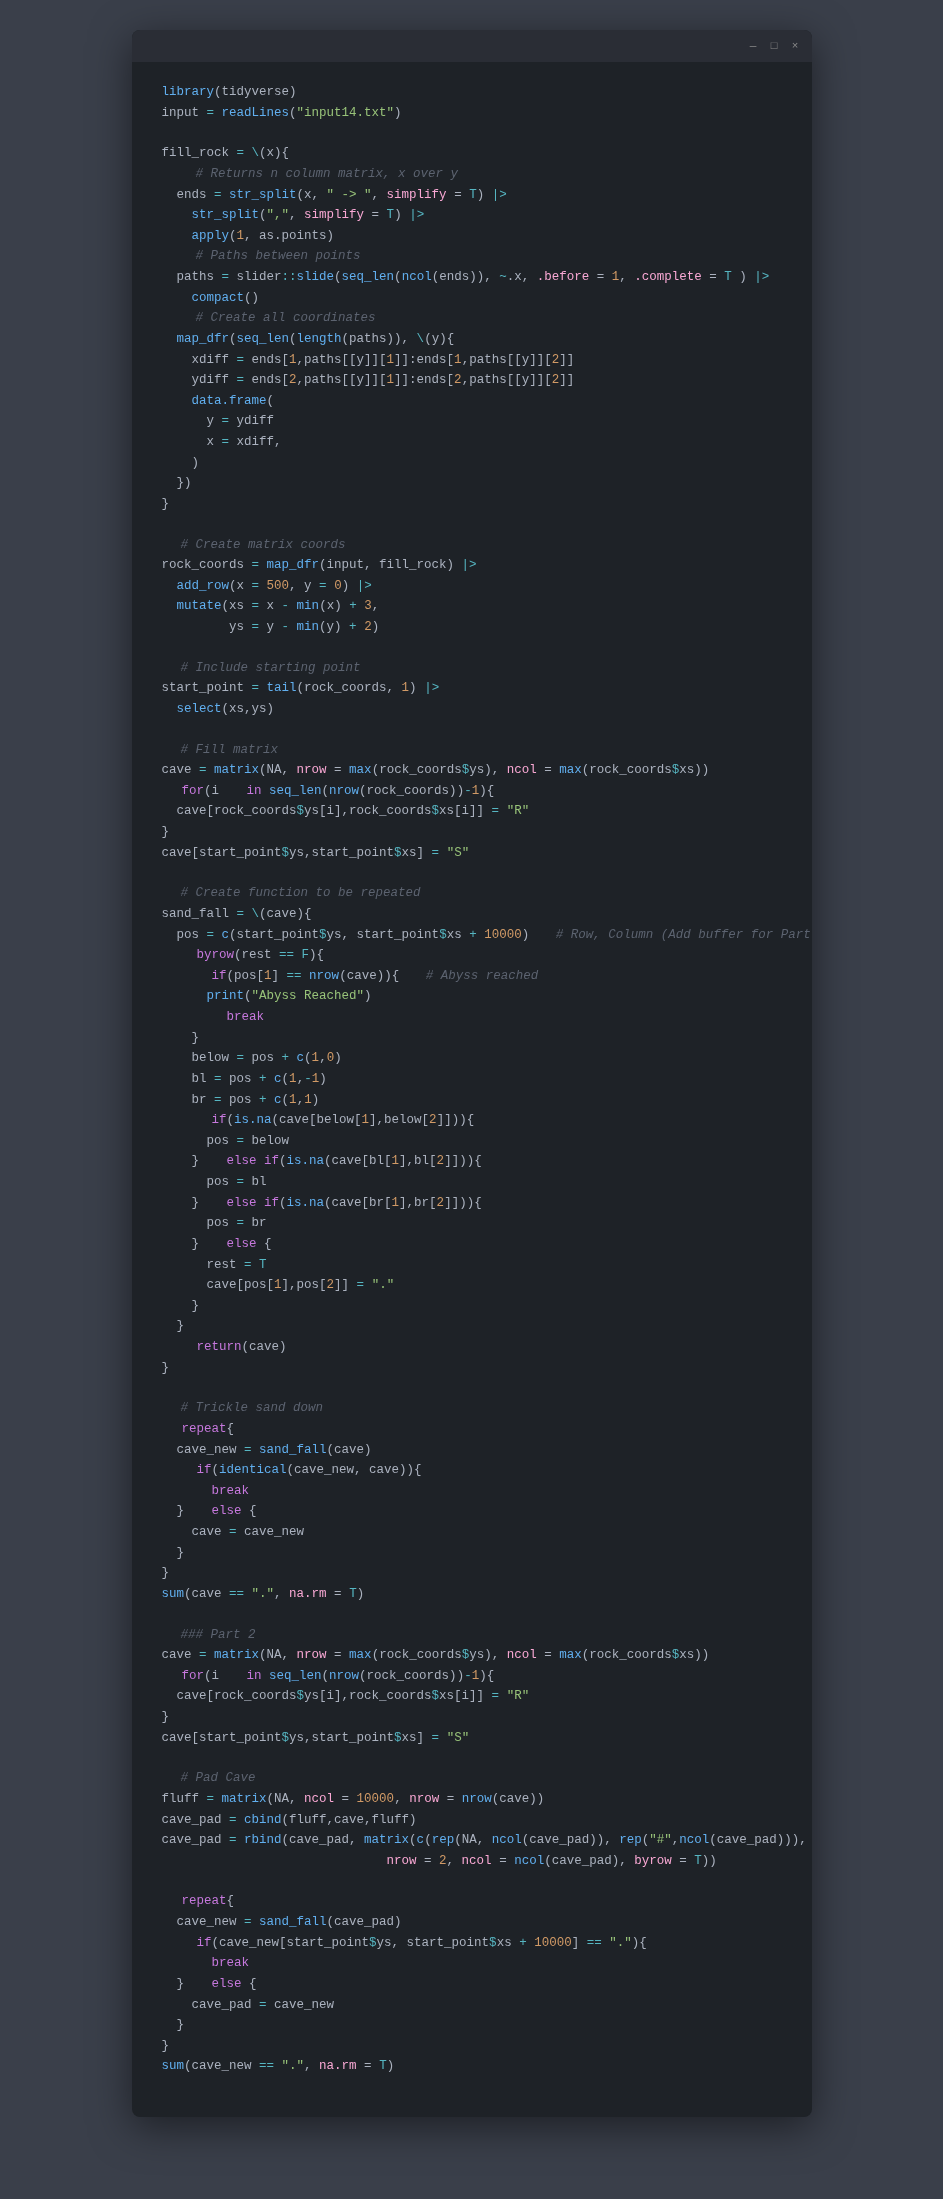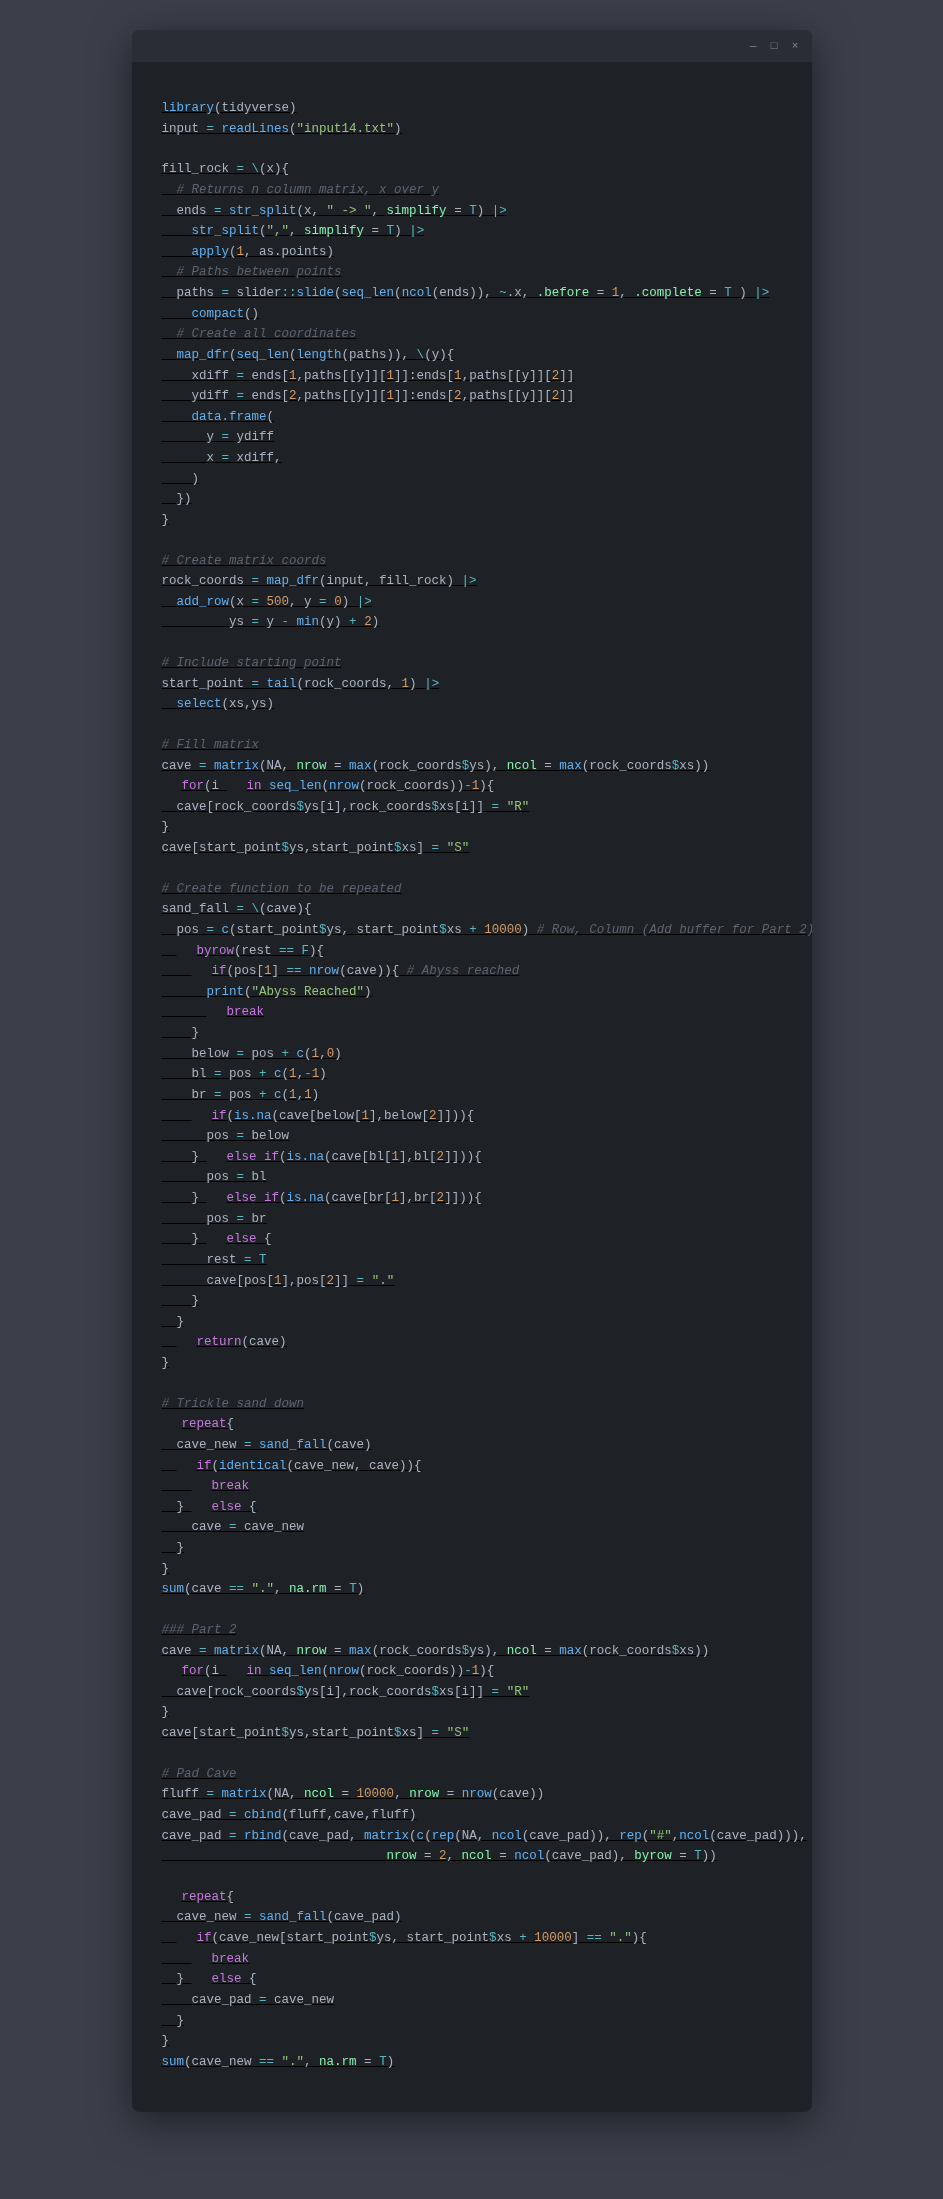--- a/index.html
+++ b/index.html
@@ -41,43 +41,42 @@
       height: 13px;
       display: flex;
       align-items: center;
       justify-content: center;
       cursor: pointer;
       color: #8a8a8a;
       font-size: 11px;
     }
 
     .code-area {
-      padding: 36px 30px 40px 30px;
+      padding: 20px 30px 40px 30px;
       overflow-x: auto;
-      text-decoration: underline;
     }
 
     .code-line {
       display: block;
       white-space: pre;
       font-size: 12.5px;
       line-height: 1.65;
       color: #abb2bf;
       min-height: 20px;
     }
 
     
     .kw { color: #c678dd; margin-left: 20px; }        
     .fn { color: #61afef; }        
     .str { color: #98c379; }       
     .num { color: #d19a66; }       
     .op { color: #56b6c2; }        
-    .cm { color: #5c6370; font-style: italic; }       
+    .cm { color: #5c6370; font-style: italic; margin-left: 19px; }       
     .plain { color: #abb2bf; }     
-    .param { color: #86efac; }     
+    .param { color: #f9a8d4; }     
     .logical { color: #56b6c2; }   
   </style>
 </head>
 <body>
 
 <div class="window">
   <div class="titlebar">
     <div class="titlebar-btn">
       <span>—</span>
     </div>
@@ -108,20 +107,21 @@
     <span class="code-line"><span class="plain">    </span><span class="fn">data.frame</span><span class="plain">(</span></span>
     <span class="code-line"><span class="plain">      y </span><span class="op">=</span><span class="plain"> ydiff</span></span>
     <span class="code-line"><span class="plain">      x </span><span class="op">=</span><span class="plain"> xdiff,</span></span>
     <span class="code-line"><span class="plain">    )</span></span>
     <span class="code-line"><span class="plain">  })</span></span>
     <span class="code-line"><span class="plain">}</span></span>
     <span class="code-line"></span>
     <span class="code-line"><span class="cm"># Create matrix coords</span></span>
     <span class="code-line"><span class="plain">rock_coords </span><span class="op">=</span><span class="plain"> </span><span class="fn">map_dfr</span><span class="plain">(input, fill_rock) </span><span class="op">|&gt;</span></span>
     <span class="code-line"><span class="plain">  </span><span class="fn">add_row</span><span class="plain">(x </span><span class="op">=</span><span class="plain"> </span><span class="num">500</span><span class="plain">, y </span><span class="op">=</span><span class="plain"> </span><span class="num">0</span><span class="plain">) </span><span class="op">|&gt;</span></span>
+    <span class="code-line"><span class="plain">  </span><span class="fn">mutate</span><span class="plain">(xs </span><span class="op">=</span><span class="plain"> x </span><span class="op">-</span><span class="plain"> </span><span class="fn">min</span><span class="plain">(x) </span><span class="op">+</span><span class="plain"> </span><span class="num">3</span><span class="plain">,</span></span>
     <span class="code-line"><span class="plain">         ys </span><span class="op">=</span><span class="plain"> y </span><span class="op">-</span><span class="plain"> </span><span class="fn">min</span><span class="plain">(y) </span><span class="op">+</span><span class="plain"> </span><span class="num">2</span><span class="plain">)</span></span>
     <span class="code-line"></span>
     <span class="code-line"><span class="cm"># Include starting point</span></span>
     <span class="code-line"><span class="plain">start_point </span><span class="op">=</span><span class="plain"> </span><span class="fn">tail</span><span class="plain">(rock_coords, </span><span class="num">1</span><span class="plain">) </span><span class="op">|&gt;</span></span>
     <span class="code-line"><span class="plain">  </span><span class="fn">select</span><span class="plain">(xs,ys)</span></span>
     <span class="code-line"></span>
     <span class="code-line"><span class="cm"># Fill matrix</span></span>
     <span class="code-line"><span class="plain">cave </span><span class="op">=</span><span class="plain"> </span><span class="fn">matrix</span><span class="plain">(NA, </span><span class="param">nrow</span><span class="plain"> = </span><span class="fn">max</span><span class="plain">(rock_coords</span><span class="op">$</span><span class="plain">ys), </span><span class="param">ncol</span><span class="plain"> = </span><span class="fn">max</span><span class="plain">(rock_coords</span><span class="op">$</span><span class="plain">xs))</span></span>
     <span class="code-line"><span class="kw">for</span><span class="plain">(i </span><span class="kw">in</span><span class="plain"> </span><span class="fn">seq_len</span><span class="plain">(</span><span class="fn">nrow</span><span class="plain">(rock_coords))</span><span class="op">-</span><span class="num">1</span><span class="plain">){</span></span>
     <span class="code-line"><span class="plain">  cave[rock_coords</span><span class="op">$</span><span class="plain">ys[i],rock_coords</span><span class="op">$</span><span class="plain">xs[i]] </span><span class="op">=</span><span class="plain"> </span><span class="str">"R"</span></span>

